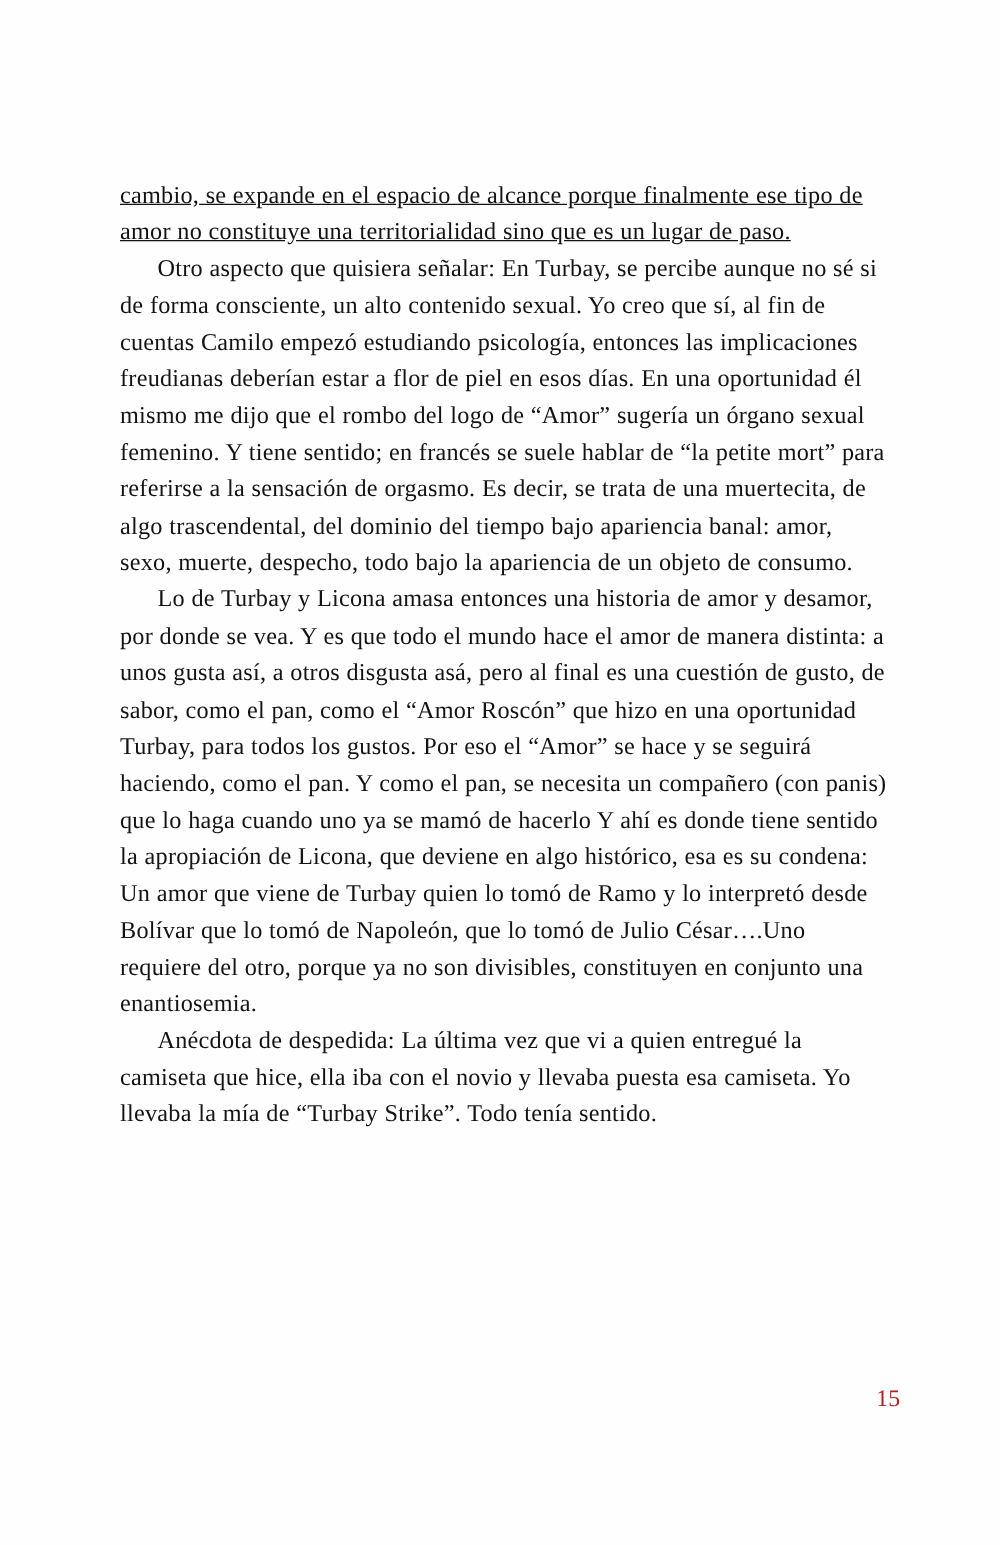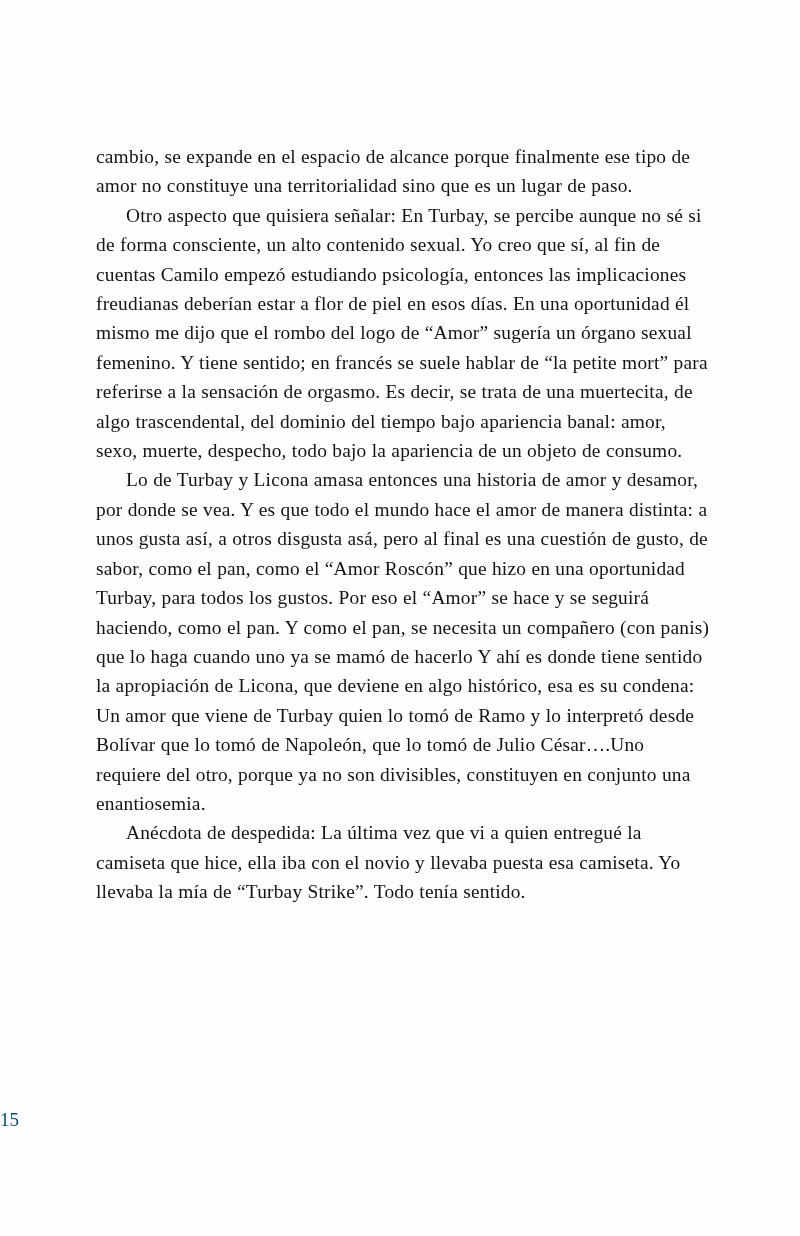--- a/index.html
+++ b/index.html
@@ -39,31 +39,32 @@
     text-align: left;
     text-indent: 30px;
     color: #131313;
     letter-spacing: 0.01em;
     word-spacing: 0.01em;
     -webkit-font-smoothing: antialiased;
   }
 
   .para.first {
     text-indent: 0;
+    text-decoration: underline;
   }
 
   .page-number {
     position: absolute;
     left: 0;
     top: 1108px;
     width: 720px;
-    text-align: left;
+    text-align: right;
     font-size: 19px;
     line-height: 24px;
-    color: #0c4a6e;
+    color: #b91c1c;
     font-family: "Liberation Serif", "DejaVu Serif", serif;
   }
 </style>
 </head>
 <body>
 
 <div class="page">
 
   <div class="text-block">
     <p class="para first">cambio, se expande en el espacio de alcance porque finalmente ese tipo de amor no constituye una territorialidad sino que es un lugar de paso.</p>

